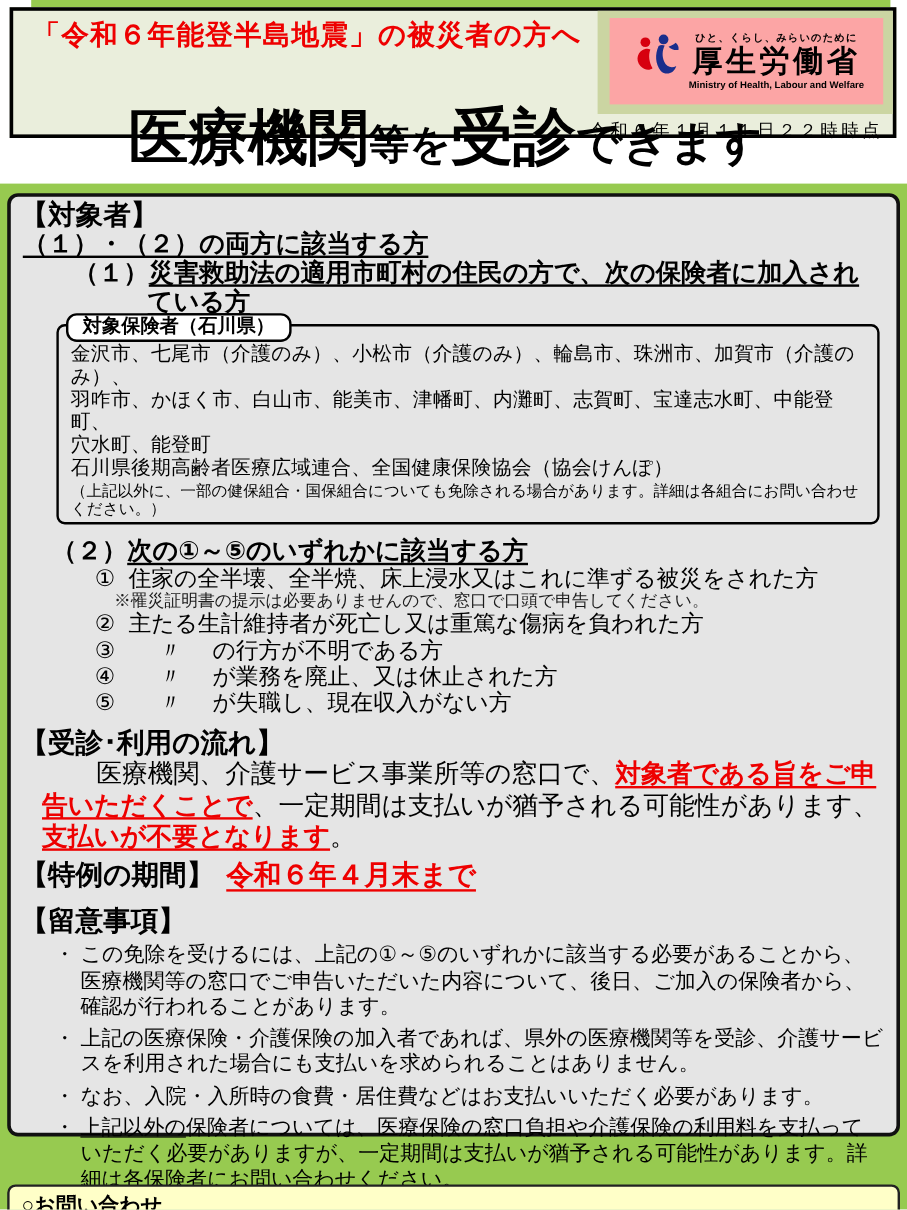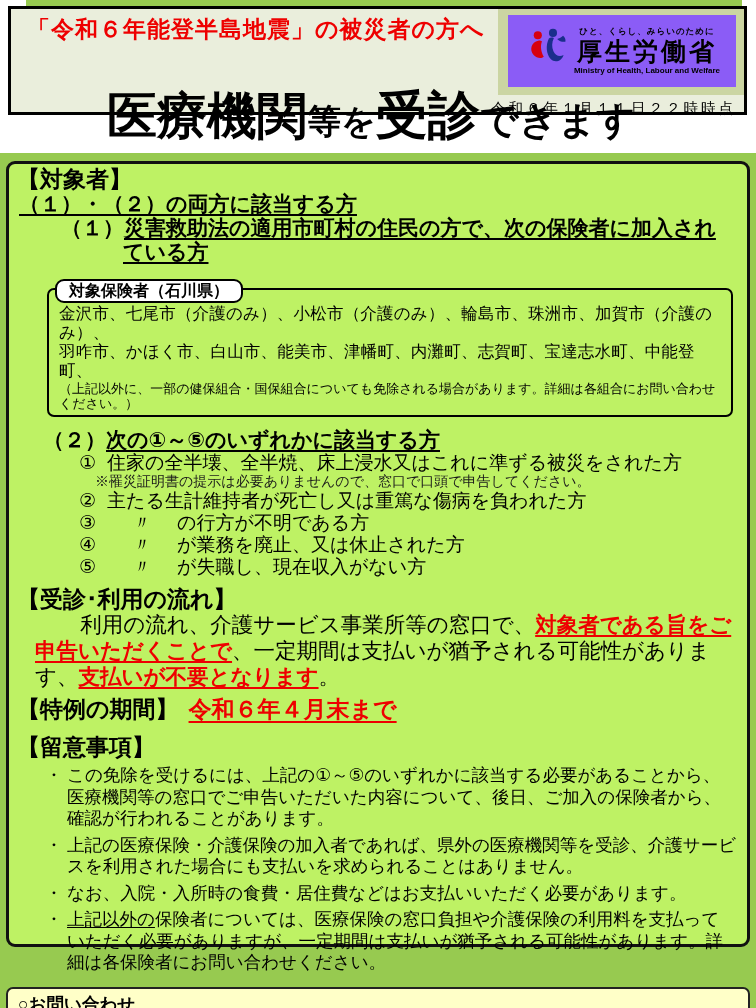--- a/index.html
+++ b/index.html
@@ -21,44 +21,44 @@
   .audience-line{position:absolute;left:16px;top:5px;font-size:23px;font-weight:bold;color:#EE0000;letter-spacing:1px;}
   .title-line1{position:absolute;left:18px;top:31px;font-size:42px;font-weight:bold;letter-spacing:2px;line-height:1.1;}
   .title-line2{position:absolute;left:96px;top:80px;line-height:1;white-space:nowrap;}
   .title-line2 span{display:inline-block;vertical-align:baseline;font-weight:bold;}
   .t-big1{font-size:50px;}
   .t-small1{font-size:34px;}
   .t-big2{font-size:52px;}
   .t-small2{font-size:38px;}
   .olive-patch{position:absolute;right:0;top:0;width:246px;height:86px;background:#CBD5A2;}
   .logo-card{
-    position:absolute;right:8px;top:6px;width:228px;height:72px;background:#8b5cf6;
+    position:absolute;right:8px;top:6px;width:228px;height:72px;background:#fca5a5;
     display:flex;align-items:center;justify-content:center;gap:4px;
   }
   .logo-text{display:flex;flex-direction:column;align-items:center;line-height:1.15;}
   .logo-tagline{font-size:8.5px;font-weight:bold;letter-spacing:1px;}
   .logo-name{font-size:25px;font-weight:bold;letter-spacing:3px;}
   .logo-english{font-size:8px;font-weight:bold;}
   .as-of{position:absolute;right:8px;top:90px;font-size:14.5px;letter-spacing:3px;}
 
   
   .main-box{
     position:absolute;left:6px;top:161px;width:744px;height:786px;
-    background:#bef264;border:3px solid #111;border-radius:9px;box-sizing:border-box;
+    background:#e5e5e5;border:3px solid #111;border-radius:9px;box-sizing:border-box;
     padding:3px 10px 0 8px;
   }
   .sec-heading{font-size:23px;font-weight:bold;line-height:25px;}
   .both-line{font-size:21px;font-weight:bold;line-height:24px;margin-left:2px;
     text-decoration:underline;text-underline-offset:3px;text-decoration-thickness:2px;}
   .c1-line{font-size:21px;font-weight:bold;line-height:24px;margin-left:44px;}
   .c1-line .u,.c1-cont,.c2-line .u{
     text-decoration:underline;text-underline-offset:3px;text-decoration-thickness:2px;}
   .c1-cont{font-size:21px;font-weight:bold;line-height:24px;margin-left:106px;display:inline-block;}
   .insurer-box{
-    position:relative;margin:24px 4px 0 30px;border:2px solid #000;border-radius:7px;
+    position:relative;margin:6px 4px 0 30px;border:2px solid #000;border-radius:7px;
     padding:14px 10px 4px 10px;
   }
   .insurer-tab{
     position:absolute;top:-11px;left:6px;background:#fff;border:2px solid #000;border-radius:9px;
     padding:1px 12px;font-size:16px;font-weight:bold;line-height:18px;
   }
   .insurer-line{font-size:16.5px;line-height:19px;letter-spacing:0.2px;}
   .insurer-note{font-size:13px;line-height:15px;margin-top:1px;}
   .c2-line{font-size:21px;font-weight:bold;line-height:25px;margin-left:26px;margin-top:10px;}
   .item-row{display:flex;margin-left:62px;font-size:19px;line-height:22px;}
@@ -123,20 +123,22 @@
   <div class="sec-heading">【対象者】</div>
   <div class="both-line">（１）・（２）の両方に該当する方</div>
 
   <div class="c1-line"><span>（１）</span><span class="u">災害救助法の適用市町村の住民の方で、次の保険者に加入され</span></div>
   <div><span class="c1-cont">ている方</span></div>
 
   <div class="insurer-box">
     <div class="insurer-tab">対象保険者（石川県）</div>
     <div class="insurer-line">金沢市、七尾市（介護のみ）、小松市（介護のみ）、輪島市、珠洲市、加賀市（介護のみ）、</div>
     <div class="insurer-line">羽咋市、かほく市、白山市、能美市、津幡町、内灘町、志賀町、宝達志水町、中能登町、</div>
+    <div class="insurer-line">穴水町、能登町</div>
+    <div class="insurer-line">石川県後期高齢者医療広域連合、全国健康保険協会（協会けんぽ）</div>
     <div class="insurer-note">（上記以外に、一部の健保組合・国保組合についても免除される場合があります。詳細は各組合にお問い合わせください。）</div>
   </div>
 
   <div class="c2-line"><span>（２）</span><span class="u">次の①～⑤のいずれかに該当する方</span></div>
 
   <div class="item-row">
     <span class="item-num">①</span>
     <span>住家の全半壊、全半焼、床上浸水又はこれに準ずる被災をされた方</span>
   </div>
   <div class="item-note">※罹災証明書の提示は必要ありませんので、窓口で口頭で申告してください。</div>
@@ -154,21 +156,21 @@
     <span class="item-ditto">〃</span>
     <span>が業務を廃止、又は休止された方</span>
   </div>
   <div class="item-row">
     <span class="item-num">⑤</span>
     <span class="item-ditto">〃</span>
     <span>が失職し、現在収入がない方</span>
   </div>
 
   <div class="flow-heading">【受診･利用の流れ】</div>
-  <div class="flow-para"><span>利用の流れ、介護サービス事業所等の窓口で、</span><span class="red-u">対象者である旨をご申告いただくことで</span><span>、一定期間は支払いが猶予される可能性があります、</span><span class="red-u">支払いが不要となります</span><span>。</span></div>
+  <div class="flow-para"><span>医療機関、介護サービス事業所等の窓口で、</span><span class="red-u">対象者である旨をご申告いただくことで</span><span>、一定期間は支払いが猶予される可能性があります、</span><span class="red-u">支払いが不要となります</span><span>。</span></div>
 
   <div class="period-line"><span>【特例の期間】</span><span class="period-value">令和６年４月末まで</span></div>
 
   <div class="notices-heading">【留意事項】</div>
 
   <div class="bullet"><span class="dot">・</span><span>この免除を受けるには、上記の①～⑤のいずれかに該当する必要があることから、医療機関等の窓口でご申告いただいた内容について、後日、ご加入の保険者から、確認が行われることがあります。</span></div>
   <div class="bullet"><span class="dot">・</span><span>上記の医療保険・介護保険の加入者であれば、県外の医療機関等を受診、介護サービスを利用された場合にも支払いを求められることはありません。</span></div>
   <div class="bullet"><span class="dot">・</span><span>なお、入院・入所時の食費・居住費などはお支払いいただく必要があります。</span></div>
   <div class="bullet"><span class="dot">・</span><span class="u">上記以外の</span><span>保険者については、医療保険の窓口負担や介護保険の利用料を支払っていただく必要がありますが、一定期間は支払いが猶予される可能性があります。詳細は各保険者にお問い合わせください。</span></div>
 

